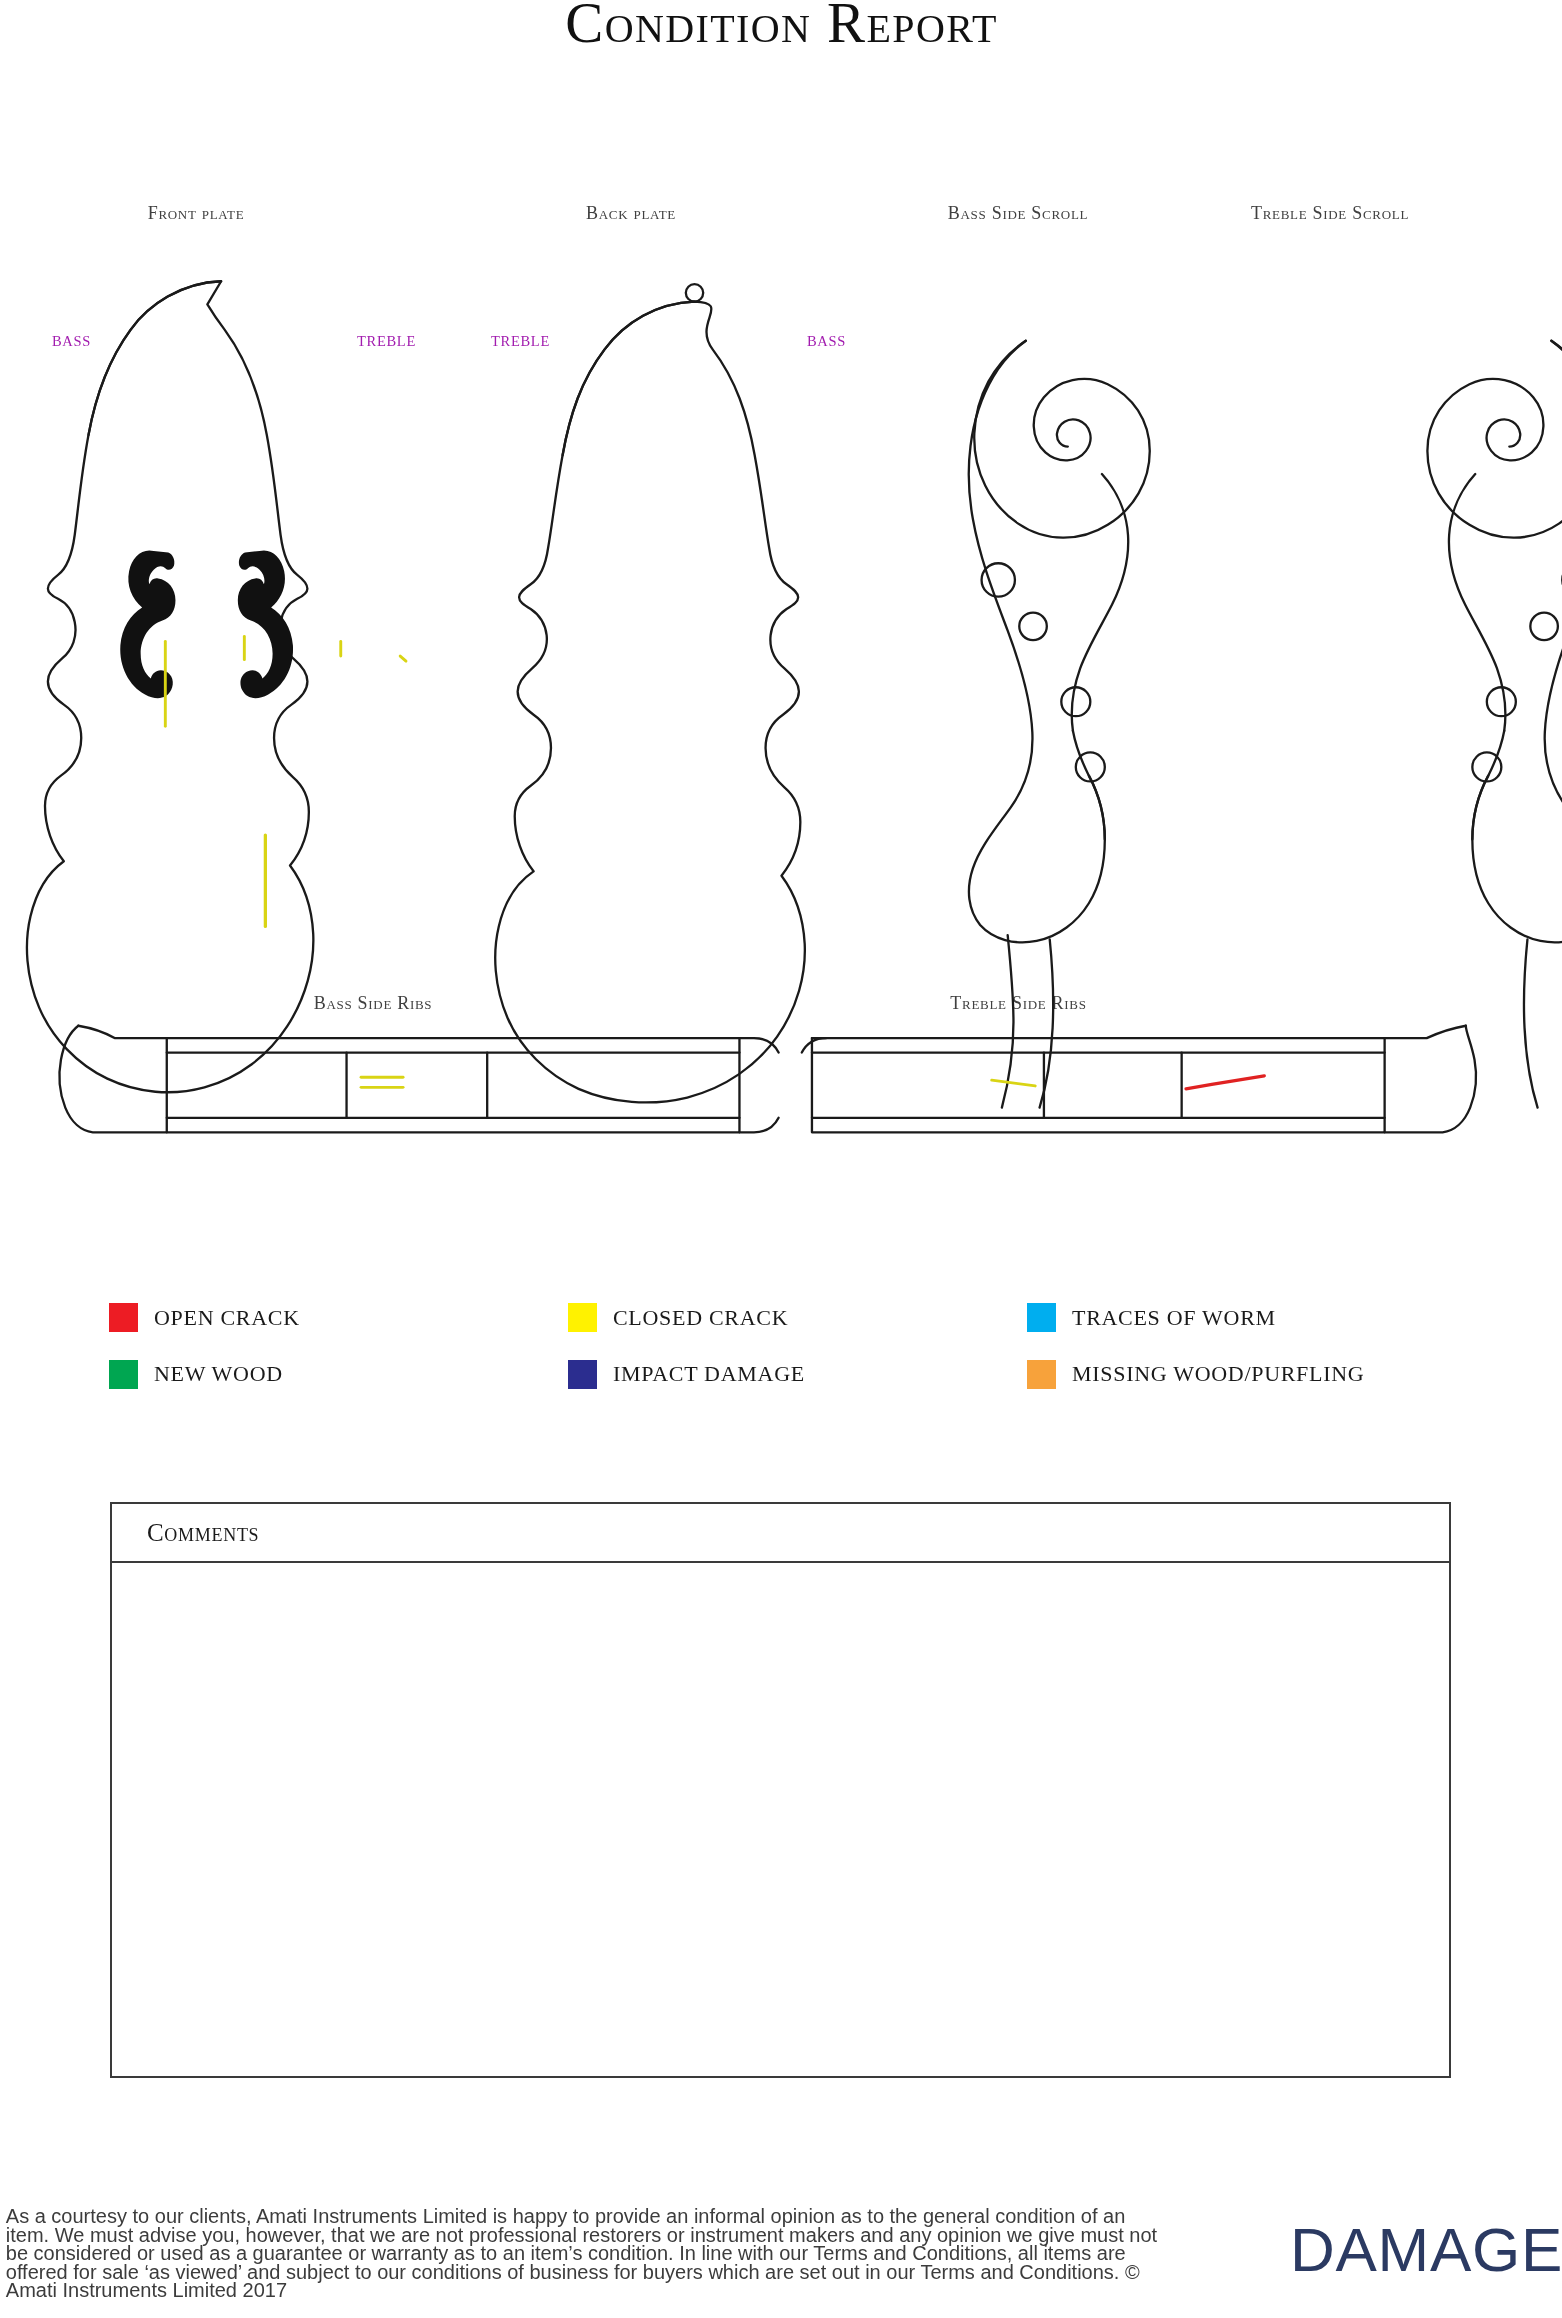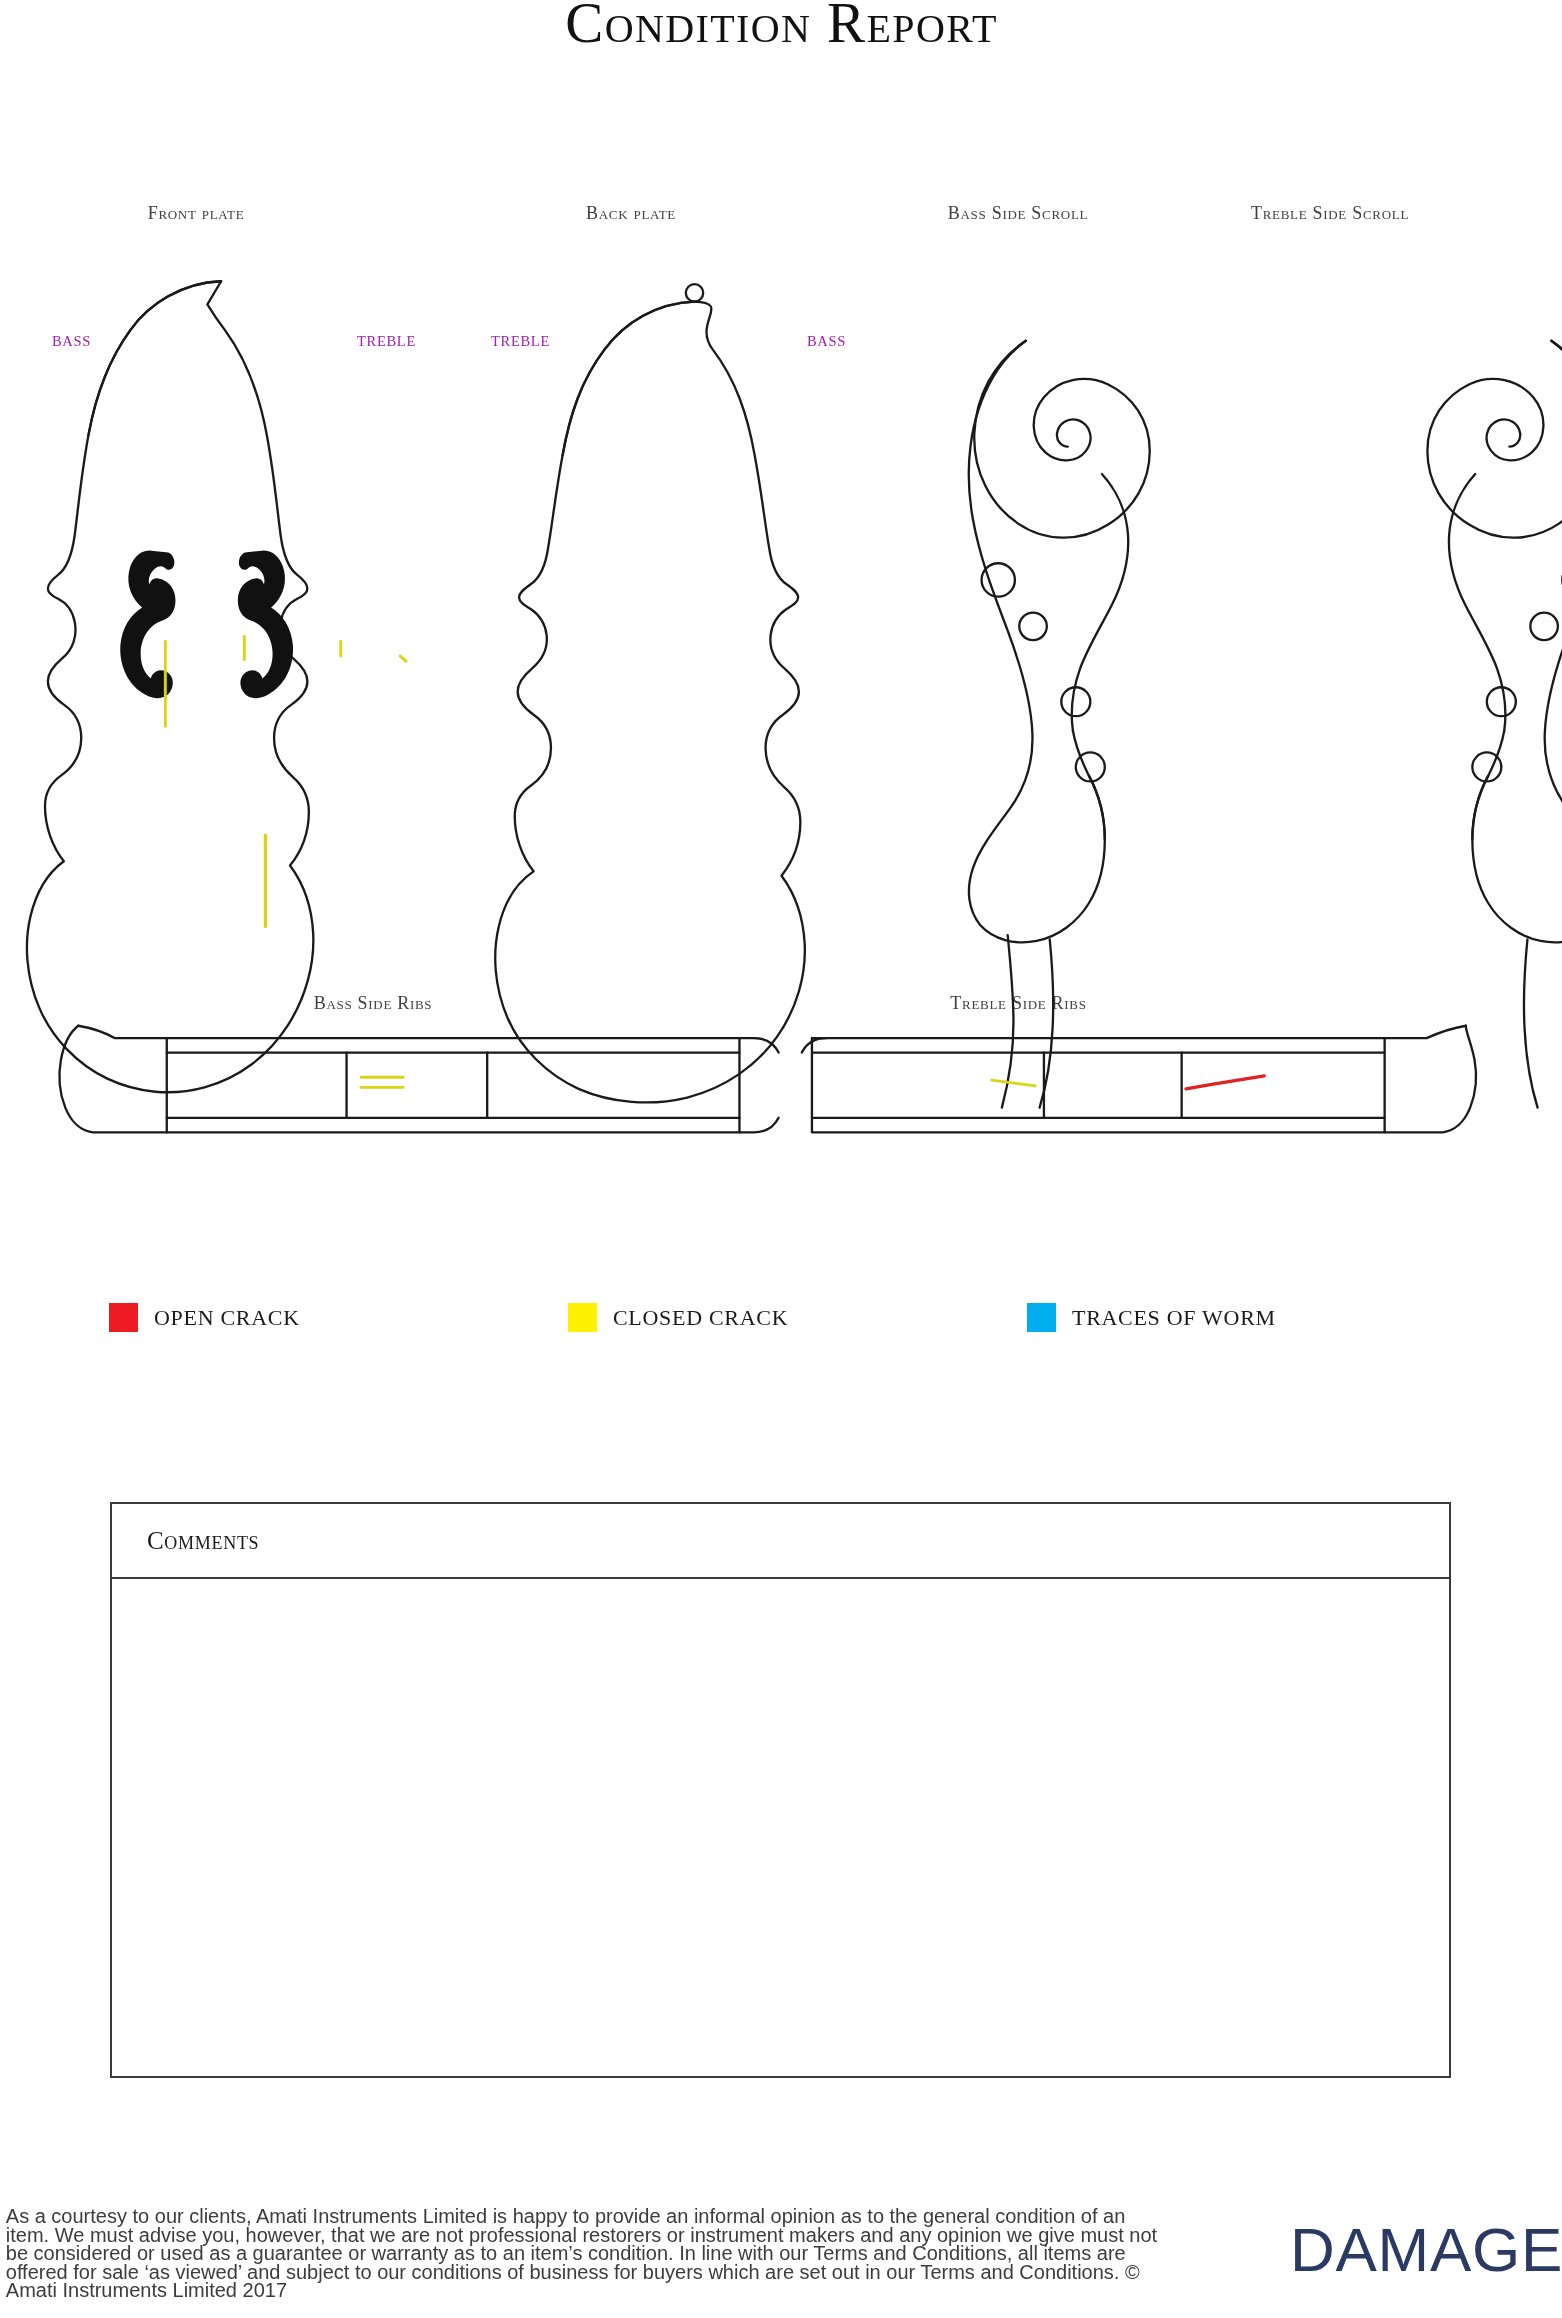--- a/index.html
+++ b/index.html
@@ -99,21 +99,21 @@
   .comments-box {
     position: absolute;
     left: 110px;
     top: 1502px;
     width: 1341px;
     height: 576px;
     border: 2.2px solid #3a3a3a;
     box-sizing: border-box;
   }
   .comments-header {
-    height: 75px;
+    height: 59px;
     border-bottom: 2.2px solid #3a3a3a;
     box-sizing: border-box;
     display: flex;
     align-items: center;
     padding-left: 35px;
   }
   .comments-title {
     font-family: "Liberation Serif", serif;
     font-variant: small-caps;
     font-size: 25px;
@@ -455,20 +455,34 @@
     </div>
     <div class="legend-item">
       <div class="legend-swatch" style="background:#fff200"></div>
       <div class="legend-label">CLOSED CRACK</div>
     </div>
     <div class="legend-item">
       <div class="legend-swatch" style="background:#00aeef"></div>
       <div class="legend-label">TRACES OF WORM</div>
     </div>
   </div>
+  <div class="legend-row">
+    <div class="legend-item">
+      <div class="legend-swatch" style="background:#00a651"></div>
+      <div class="legend-label">NEW WOOD</div>
+    </div>
+    <div class="legend-item">
+      <div class="legend-swatch" style="background:#2b2d8f"></div>
+      <div class="legend-label">IMPACT DAMAGE</div>
+    </div>
+    <div class="legend-item">
+      <div class="legend-swatch" style="background:#f7a23b"></div>
+      <div class="legend-label">MISSING WOOD/PURFLING</div>
+    </div>
+  </div>
 </div>
 
 <div class="comments-box">
   <div class="comments-header">
     <div class="comments-title">Comments</div>
   </div>
   <textarea class="comments-area" placeholder="" style=""></textarea>
 </div>
 
 <div class="footer-text">As a courtesy to our clients, Amati Instruments Limited is happy to provide an informal opinion as to the general condition of an item. We must advise you, however, that we are not professional restorers or instrument makers and any opinion we give must not be considered or used as a guarantee or warranty as to an item’s condition. In line with our Terms and Conditions, all items are offered for sale ‘as viewed’ and subject to our conditions of business for buyers which are set out in our Terms and Conditions. © Amati Instruments Limited 2017</div>

